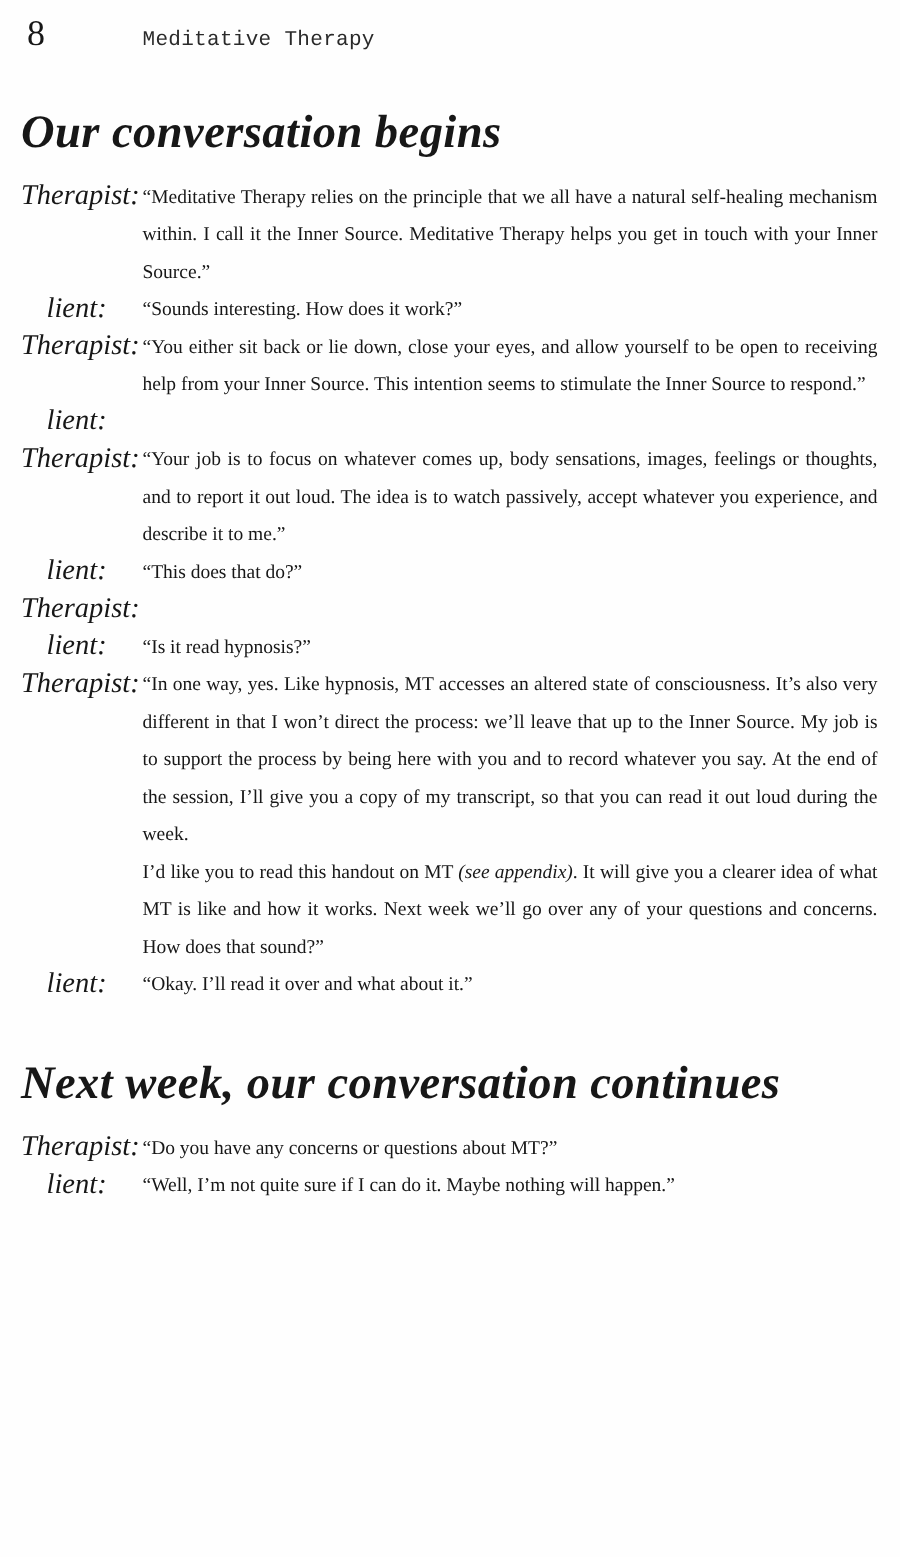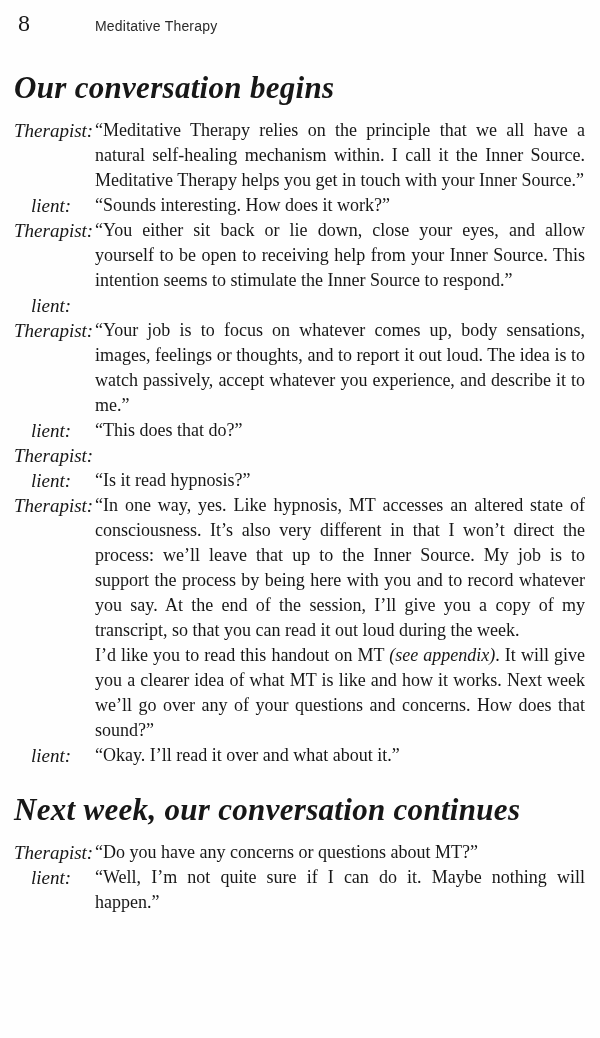--- a/index.html
+++ b/index.html
@@ -6,39 +6,39 @@
   body {
     width: 600px; height: 1038px; overflow: hidden;
     background: #fefefe;
     color: #171717;
     font-family: "Liberation Serif", serif;
   }
   .page { padding: 10px 15px 0 14px; }
 
   .page-header { display: flex; align-items: baseline; margin-bottom: 30px; }
   .pagenum { flex: 0 0 77px; font-size: 24px; font-weight: 400; padding-left: 4px; }
-  .running { font-family: Liberation Sans, sans-serif; font-size: 14px; color: #2a2a2a; letter-spacing: 0.2px; }
+  .running { font-family: Liberation Mono, monospace; font-size: 14px; color: #2a2a2a; letter-spacing: 0.2px; }
 
   .section-heading {
     font-style: italic; font-weight: bold;
     font-size: 31px; letter-spacing: 0.3px;
     margin: 0 0 12px 0;
   }
-  .section-heading.second { margin-top: 24px; }
+  .section-heading.second { margin-top: 36px; }
 
   .dialogue { }
   .row { display: flex; align-items: flex-start; }
   .spk {
     flex: 0 0 81px; width: 81px; box-sizing: border-box;
     font-style: italic; font-size: 19px; line-height: 25px;
   }
   .spk.client { padding-left: 17px; }
   .speech {
     flex: 1; margin: 0;
-    font-size: 18px; line-height: 25px;
+    font-size: 13px; line-height: 25px;
     text-align: justify;
   }
   .speech p { margin: 0; }
   .ital { font-style: italic; }
   .first-section { margin-top: 33px; }
 </style>
 </head>
 <body>
 
 <div class="page">

